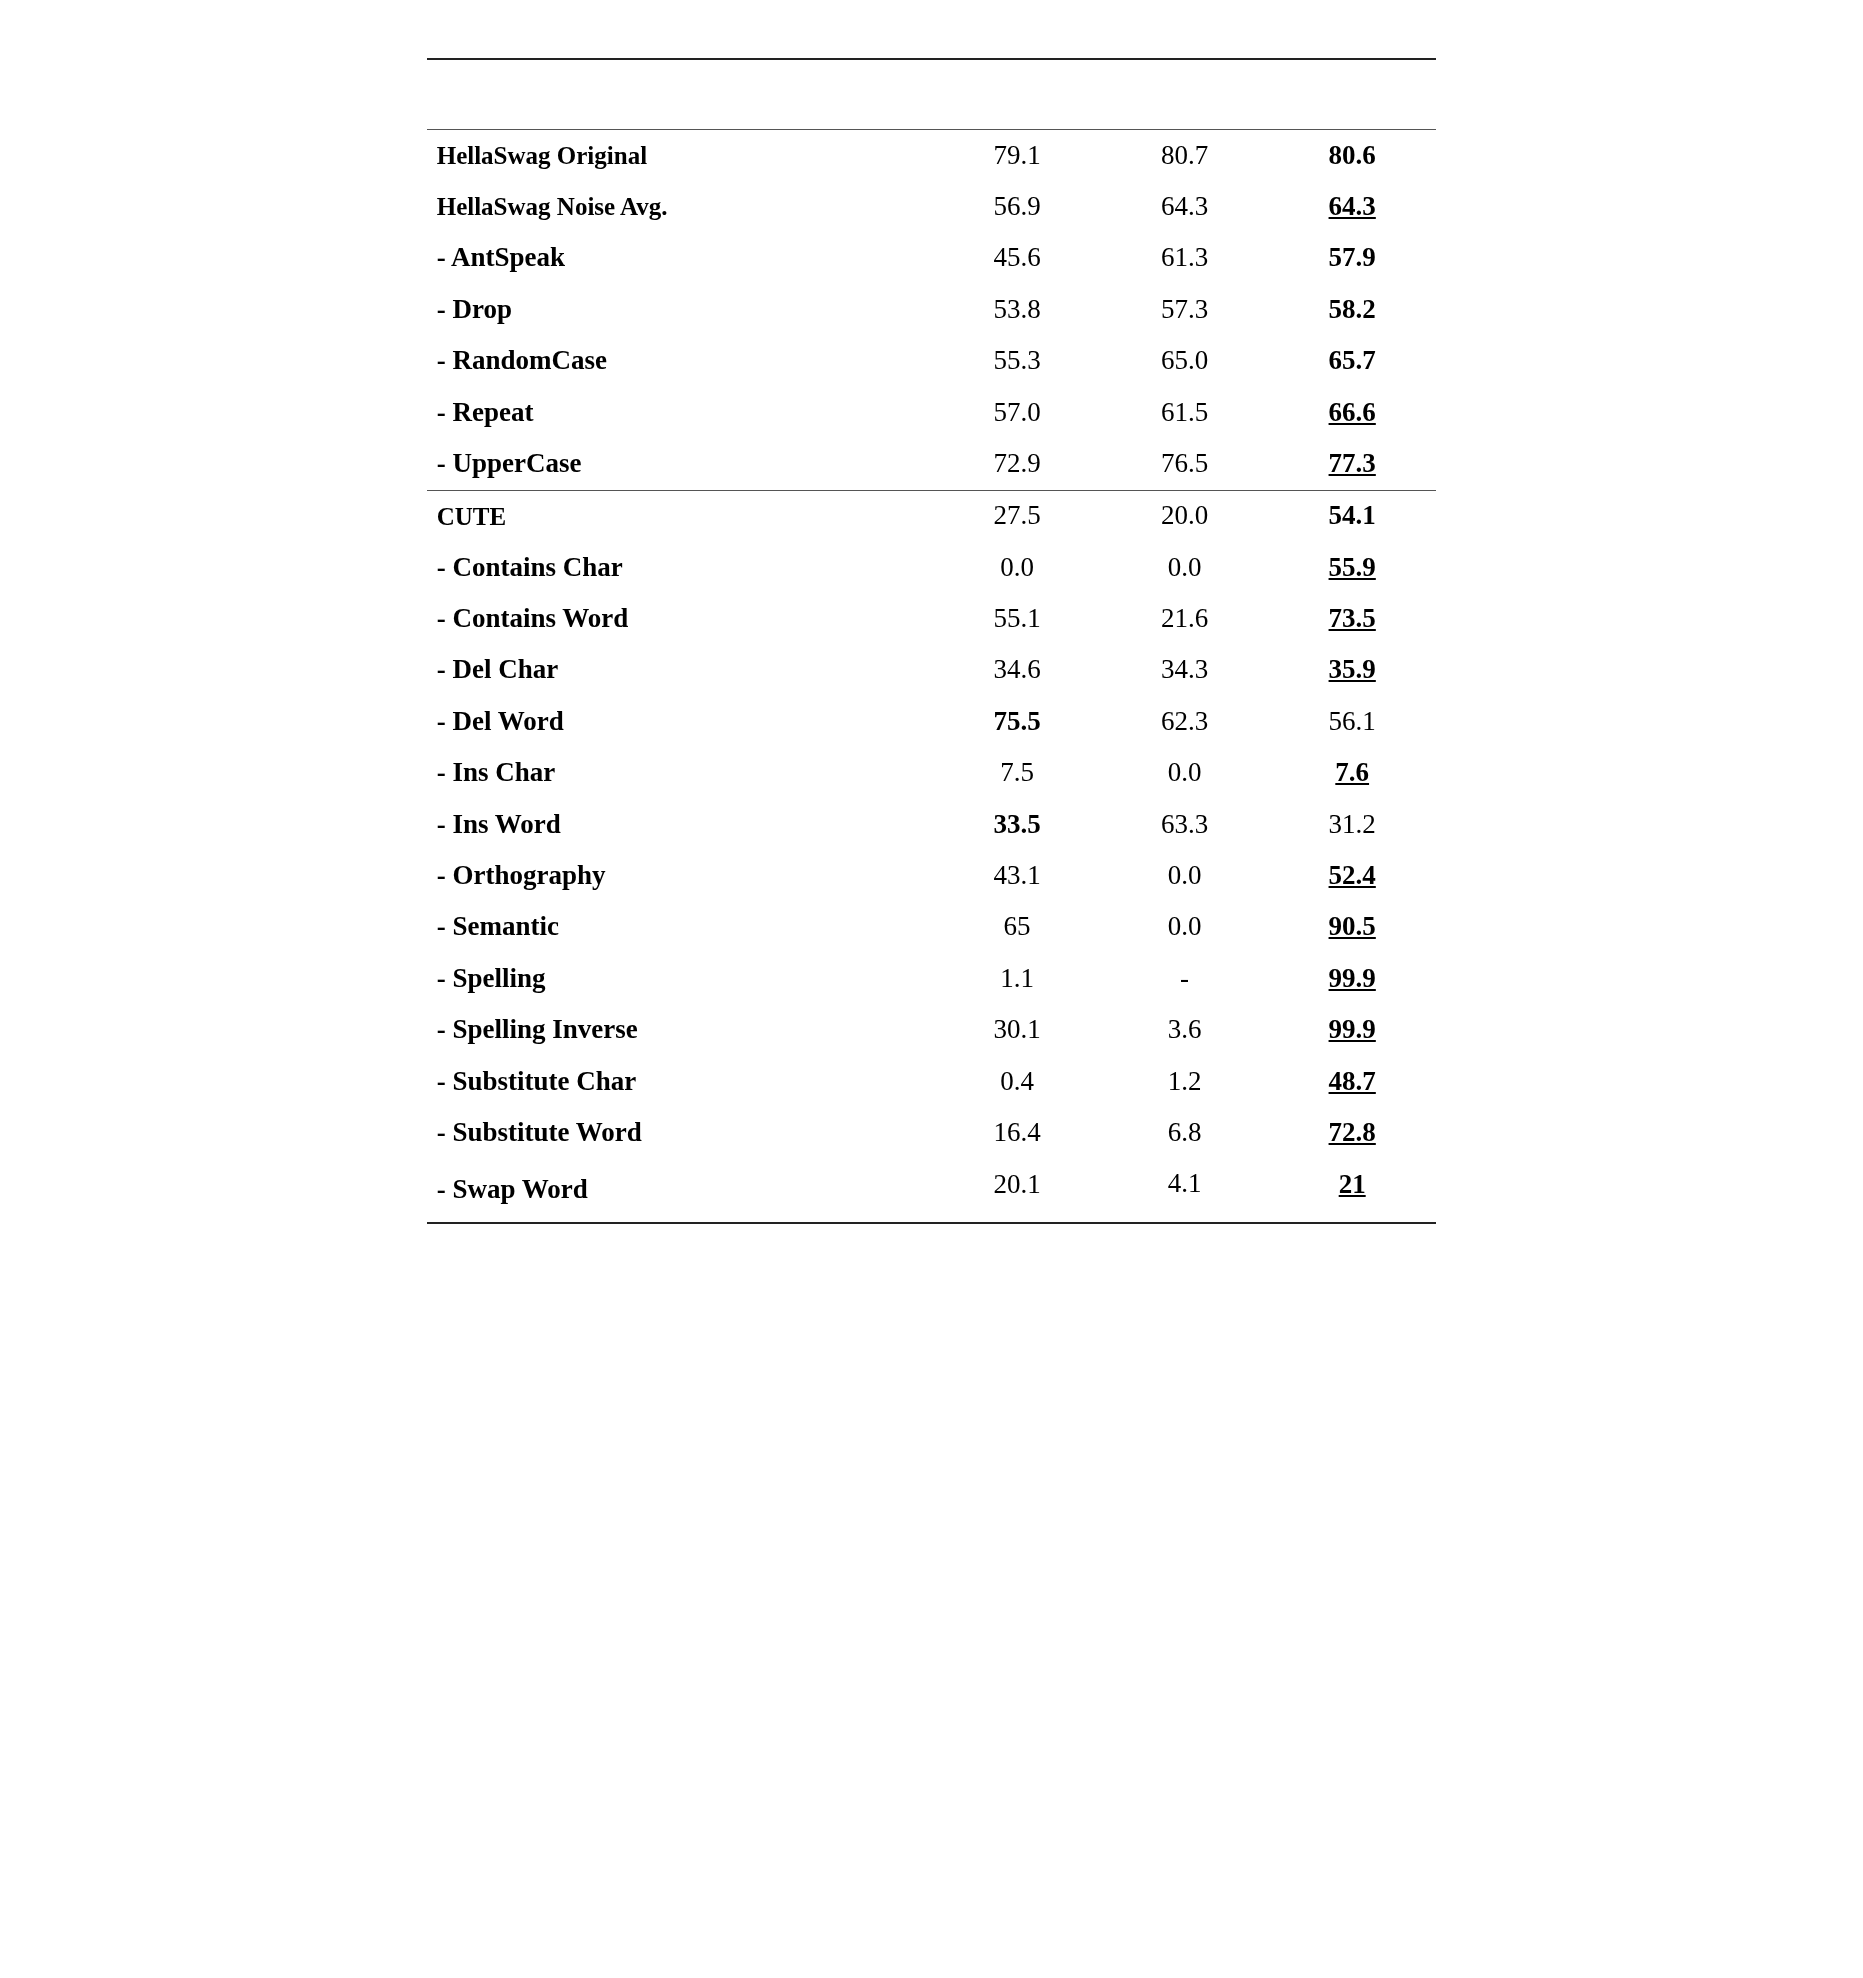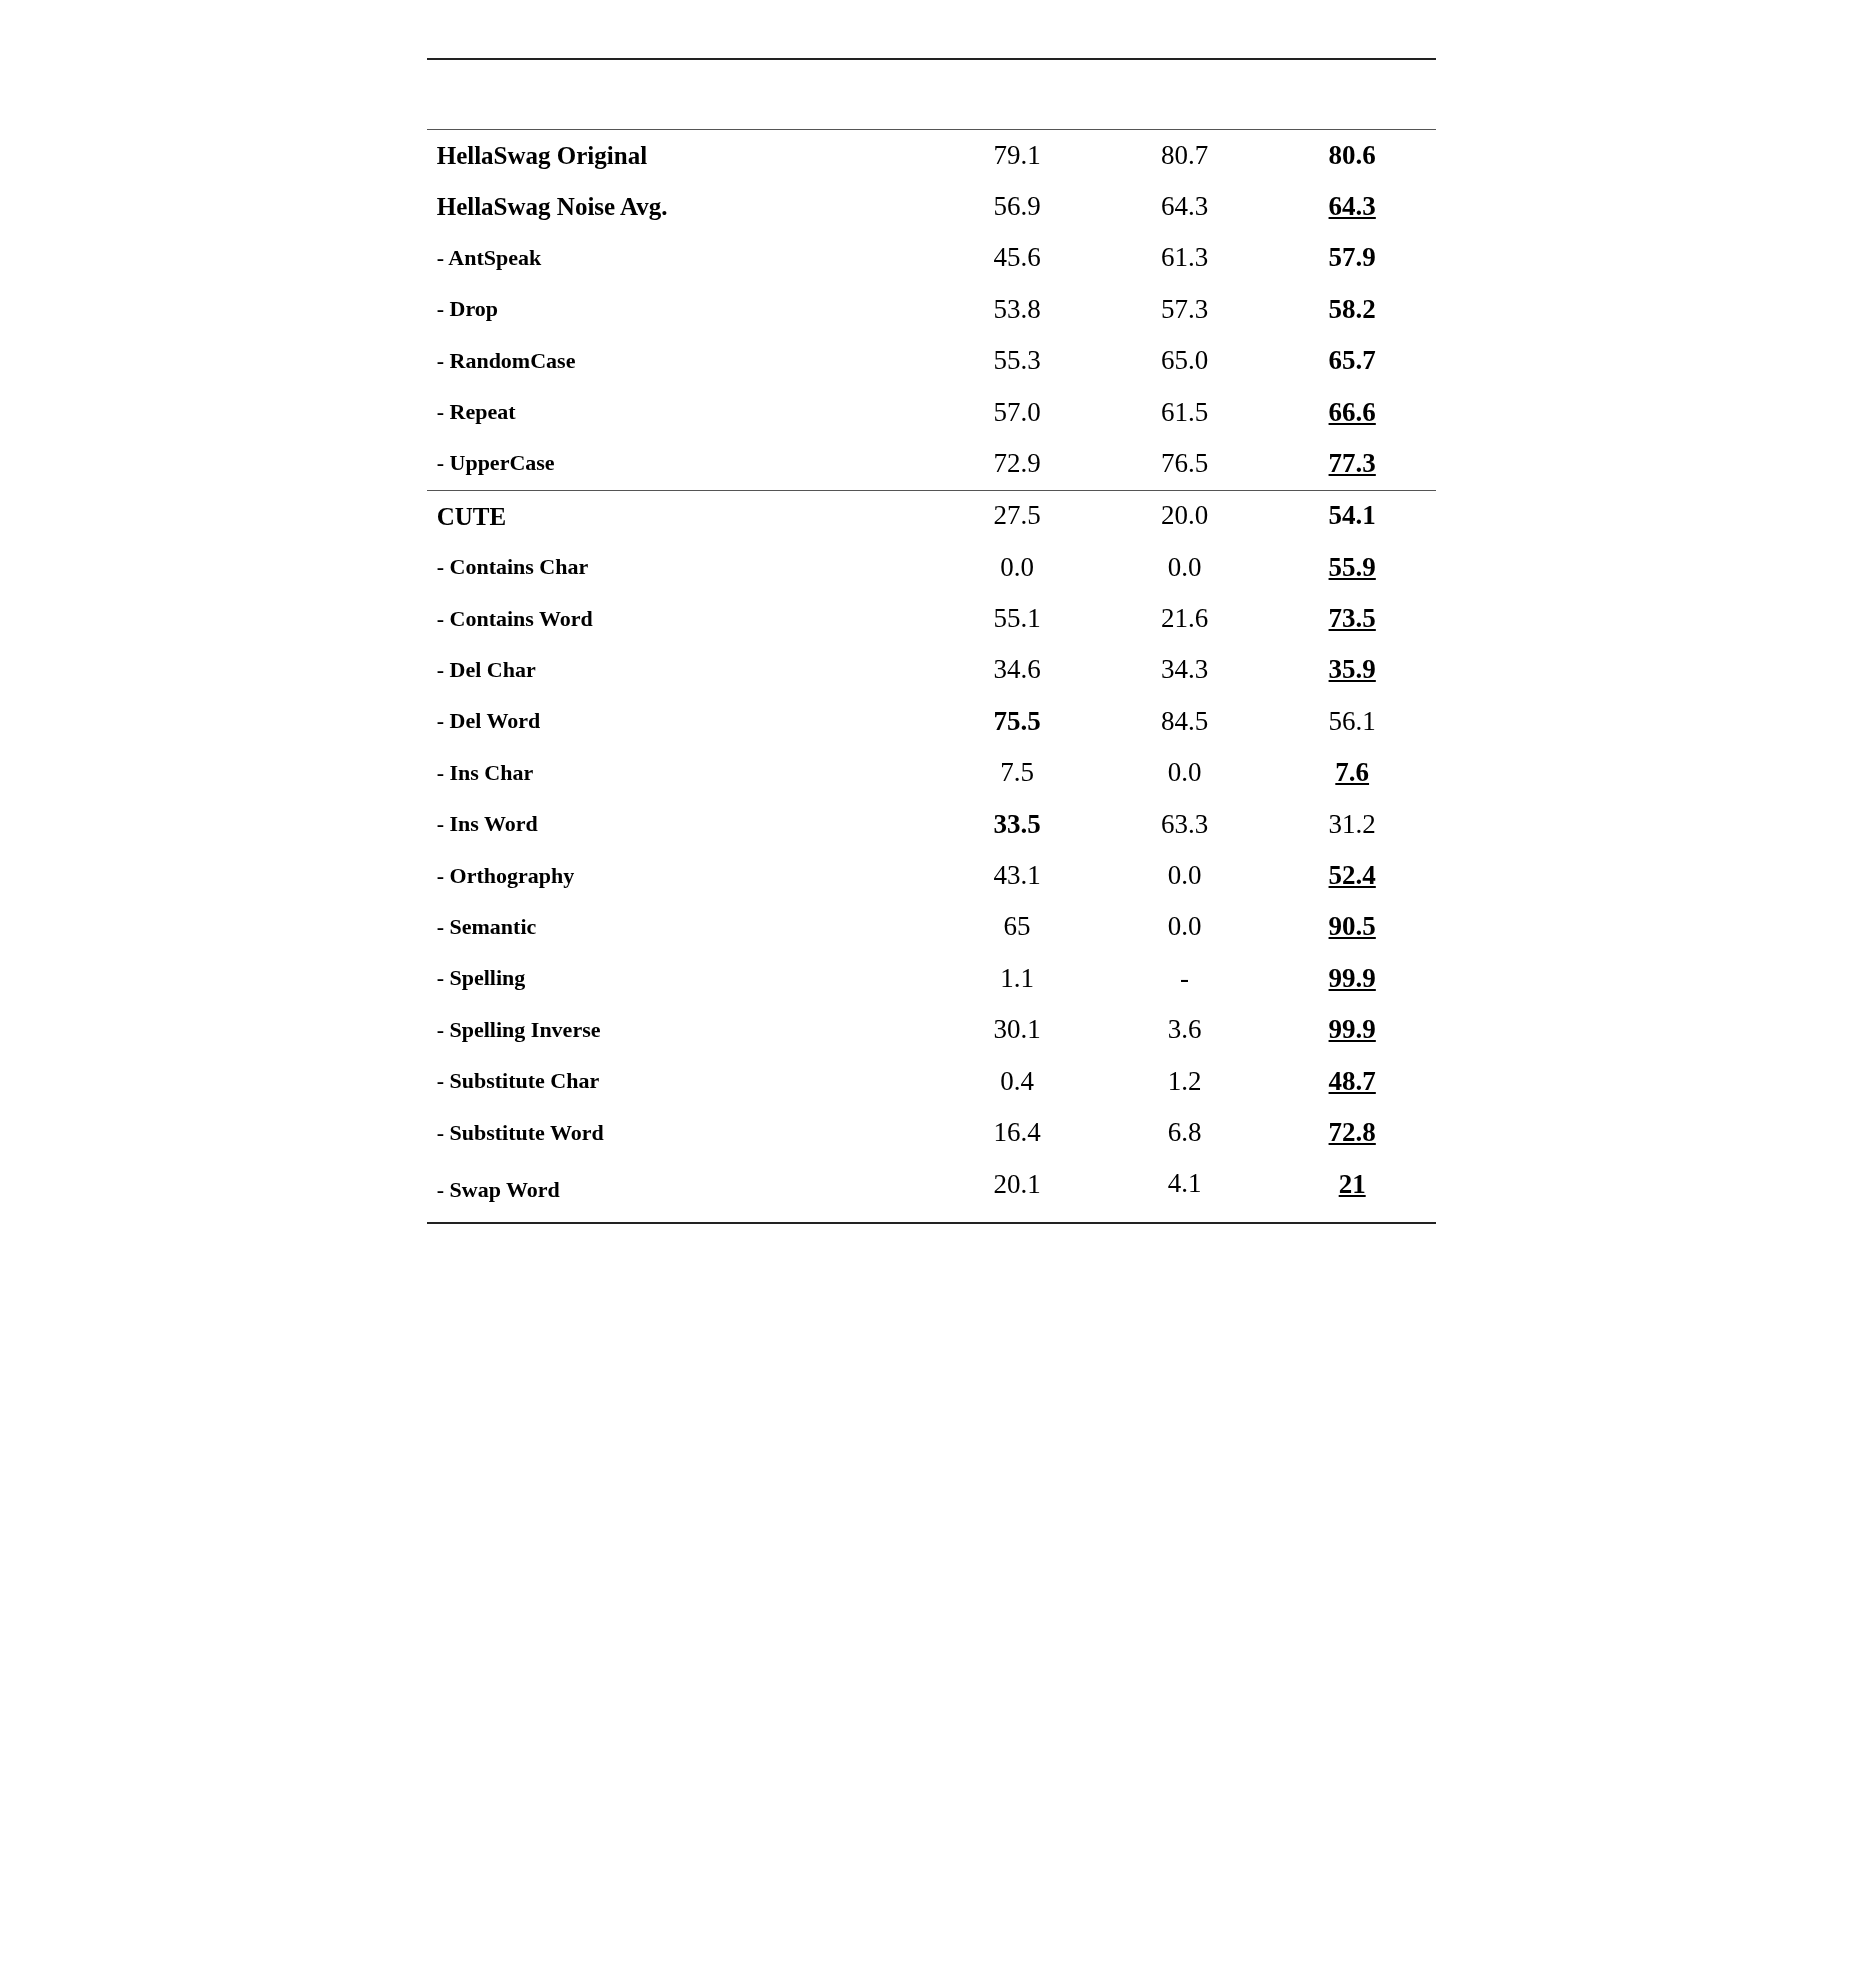--- a/index.html
+++ b/index.html
@@ -52,21 +52,21 @@
     td:first-child {
       text-align: left;
       padding-left: 9.7px;
     }
     .row-label {
       font-weight: bold;
       font-size: 25px;
     }
     .row-label-indent {
       font-weight: bold;
-      font-size: 22px;
+      font-size: 27px;
       padding-left: 49px;
     }
     .val-normal {
       font-weight: normal;
     }
     .val-bold {
       font-weight: bold;
     }
     .val-underline {
       font-weight: normal;
@@ -164,21 +164,21 @@
         </tr>
         <tr>
           <td class="row-label-indent">- Del Char</td>
           <td class="val-normal">34.6</td>
           <td class="val-normal">34.3</td>
           <td class="val-bold-underline">35.9</td>
         </tr>
         <tr>
           <td class="row-label-indent">- Del Word</td>
           <td class="val-bold">75.5</td>
-          <td class="val-underline">84.5</td>
+          <td class="val-underline">62.3</td>
           <td class="val-normal">56.1</td>
         </tr>
         <tr>
           <td class="row-label-indent">- Ins Char</td>
           <td class="val-normal">7.5</td>
           <td class="val-underline">0.0</td>
           <td class="val-bold-underline">7.6</td>
         </tr>
         <tr>
           <td class="row-label-indent">- Ins Word</td>

